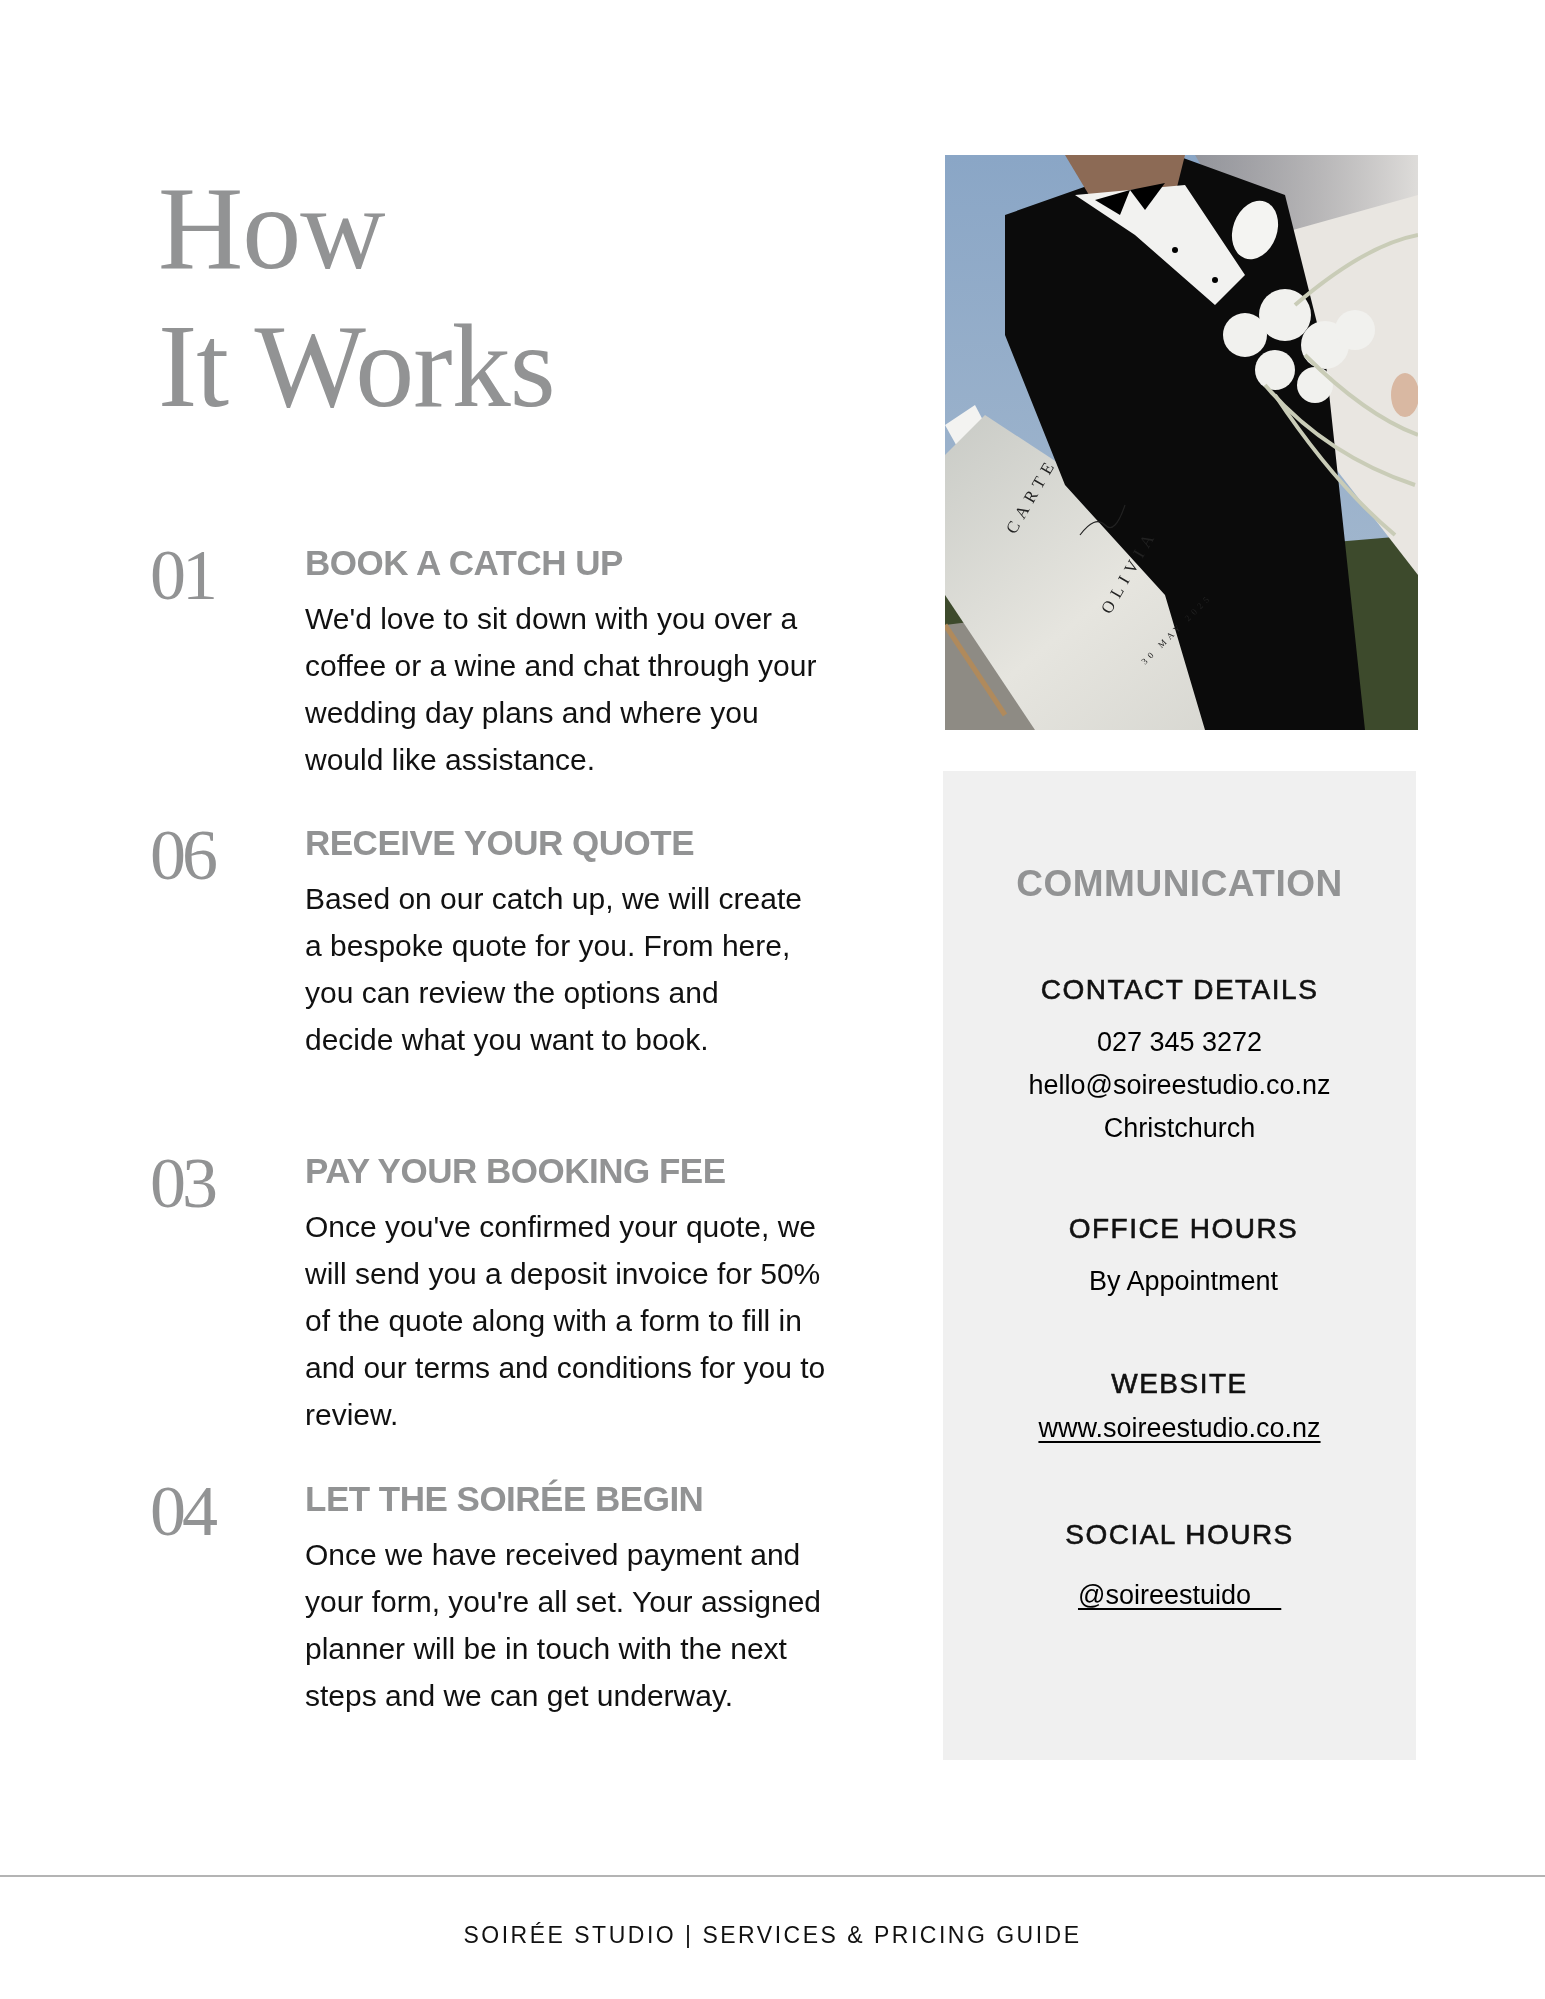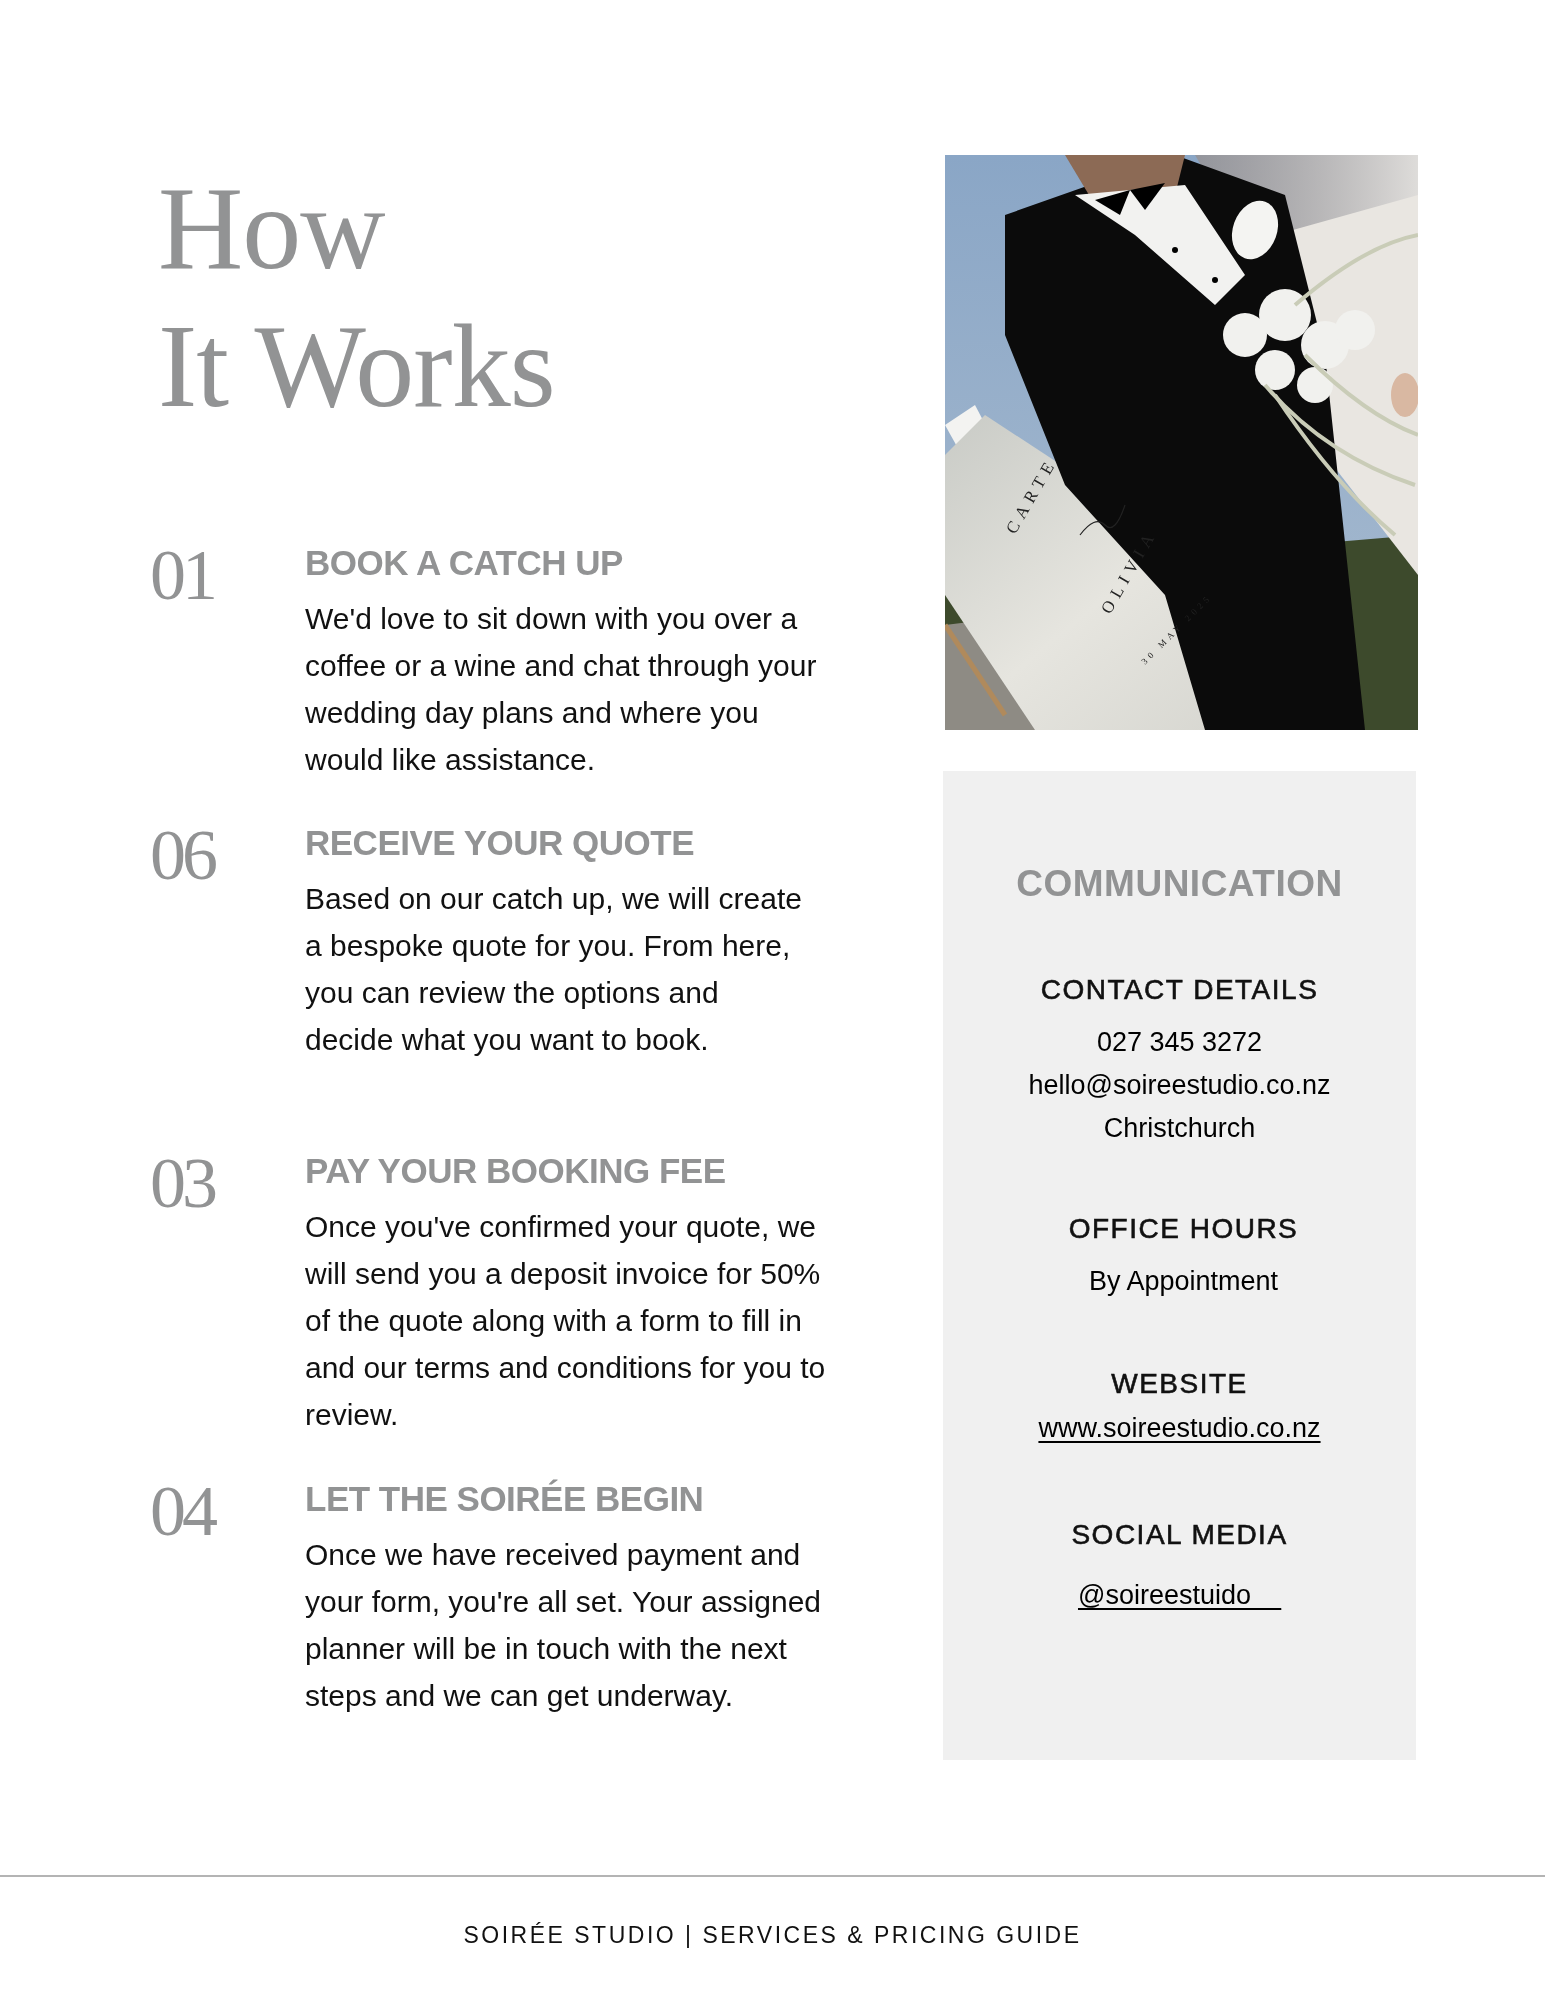--- a/index.html
+++ b/index.html
@@ -205,19 +205,19 @@
     <h3 class="comm-label">OFFICE HOURS</h3>
     <span class="comm-line" style="margin-top:14px;">By Appointment</span>
   </div>
 
   <div class="comm-section" style="top:596px;">
     <h3 class="comm-label">WEBSITE</h3>
     <a class="comm-line comm-link" style="margin-top:6px;">www.soireestudio.co.nz</a>
   </div>
 
   <div class="comm-section" style="top:747px;">
-    <h3 class="comm-label">SOCIAL MEDIA</h3>
+    <h3 class="comm-label">SOCIAL HOURS</h3>
     <a class="comm-line comm-link" style="margin-top:22px;">@soireestuido__</a>
   </div>
 </aside>
 
 <div class="footer-rule"></div>
 <footer class="footer-text">SOIRÉE STUDIO | SERVICES &amp; PRICING GUIDE</footer>
 
 </body></html>

